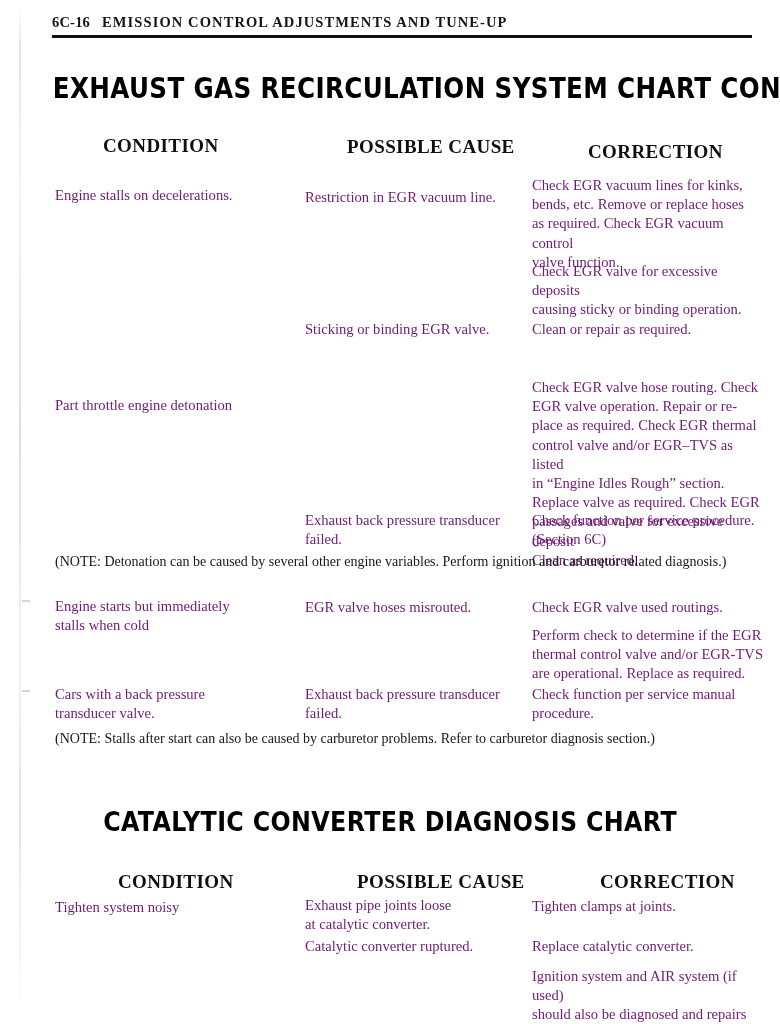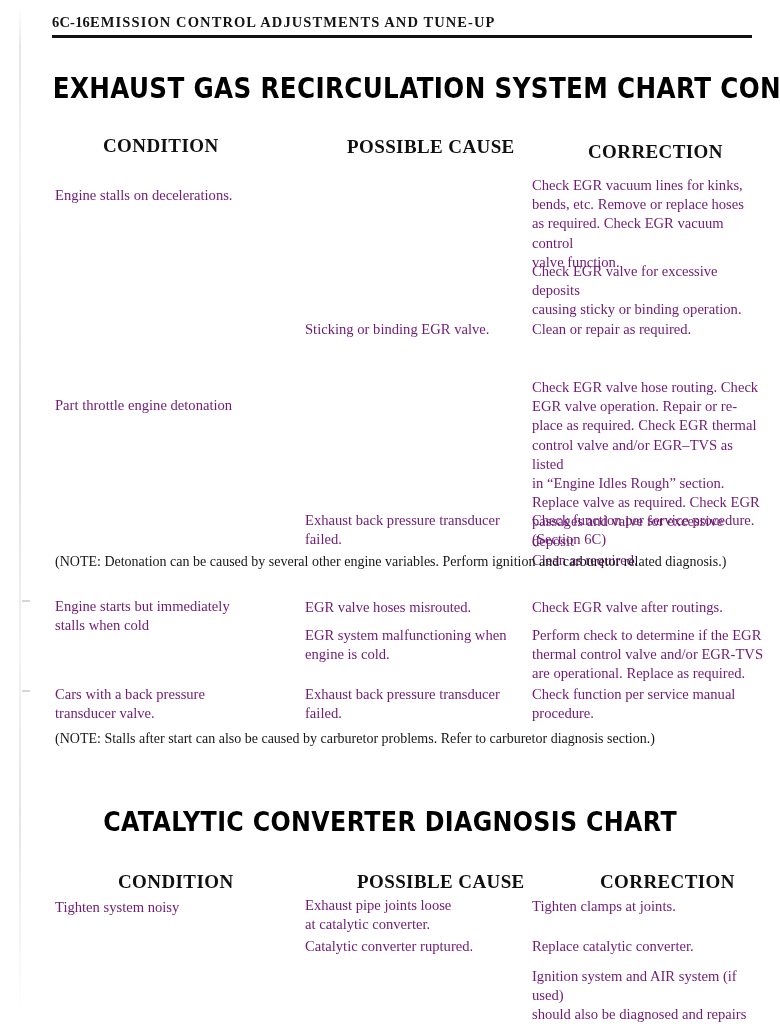--- a/index.html
+++ b/index.html
@@ -52,21 +52,21 @@
   .runhead {
     position: absolute;
     left: 52px;
     top: 14px;
     white-space: nowrap;
     font-size: 14.5px;
     font-weight: bold;
     letter-spacing: 0.2px;
   }
   .runhead .folio {
-    margin-right: 0;
+    margin-right: 12px;
     text-align: center;
   }
   .runhead .title-words {
     letter-spacing: 1.1px;
     text-align: center;
   }
   .runhead-rule {
     position: absolute;
     left: 52px;
     top: 35px;
@@ -146,20 +146,21 @@
   </div>
   <div class="runhead-rule"></div>
 
   <div class="chart-title" id="title-egr"><span>EXHAUST GAS RECIRCULATION SYSTEM CHART CONT'D</span></div>
 
   <div class="colhead" style="left:103px; top:135px;">CONDITION</div>
   <div class="colhead" style="left:347px; top:136px;">POSSIBLE CAUSE</div>
   <div class="colhead" style="left:588px; top:141px;">CORRECTION</div>
 
   <div class="cell col1" style="top:186px;">Engine stalls on decelerations.</div>
+  <div class="cell col2" style="top:188px;">Restriction in EGR vacuum line.</div>
   <div class="cell col3" style="top:176px;">Check EGR vacuum lines for kinks,
 bends, etc. Remove or replace hoses
 as required. Check EGR vacuum control
 valve function.</div>
 
   <div class="cell col3" style="top:262px;">Check EGR valve for excessive deposits
 causing sticky or binding operation.
 Clean or repair as required.</div>
 
   <div class="cell col2" style="top:320px;">Sticking or binding EGR valve.</div>
@@ -177,24 +178,22 @@
   <div class="cell col2" style="top:511px;">Exhaust back pressure transducer
 failed.</div>
   <div class="cell col3" style="top:511px;">Check function per service procedure.
 (Section 6C)</div>
 
   <div class="note" style="top:552px;">(NOTE:  Detonation can be caused by several other engine variables. Perform ignition and carburetor related diagnosis.)</div>
 
   <div class="cell col1" style="top:597px;">Engine starts but immediately
 stalls when cold</div>
   <div class="cell col2" style="top:598px;">EGR valve hoses misrouted.</div>
-  <div class="cell col3" style="top:598px;">Check EGR valve after routings.</div>
-
-  <div class="cell col2" style="top:626px;">EGR system malfunctioning when
-engine is cold.</div>
+  <div class="cell col3" style="top:598px;">Check EGR valve used routings.</div>
+
   <div class="cell col3" style="top:626px;">Perform check to determine if the EGR
 thermal control valve and/or EGR-TVS
 are operational. Replace as required.</div>
 
   <div class="cell col1" style="top:685px;">Cars with a back pressure
 transducer valve.</div>
   <div class="cell col2" style="top:685px;">Exhaust back pressure transducer
 failed.</div>
   <div class="cell col3" style="top:685px;">Check function per service manual
 procedure.</div>

